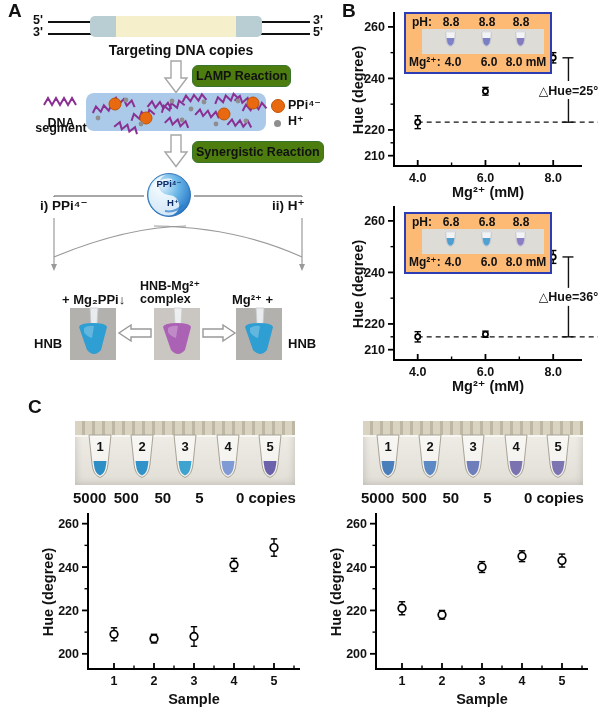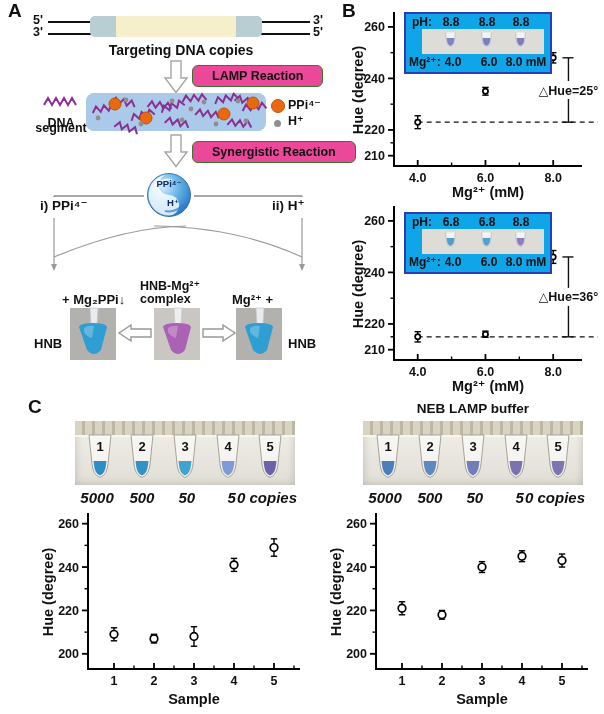--- a/index.html
+++ b/index.html
@@ -11,46 +11,46 @@
   #panel-c{left:0;top:395px;width:604px;height:319px;}
   .panel-label{position:absolute;font-weight:bold;font-size:19px;}
   .ctr{text-align:center;}
   svg{overflow:visible;}
   
   .sline{position:absolute;height:1.8px;background:#111;}
   .strand-lab{position:absolute;font-weight:bold;font-size:12.5px;}
   .dna-bar{position:absolute;left:90px;top:16px;width:172px;height:21px;border-radius:5px;
     background:linear-gradient(90deg,#b9ced2 0 26px,#f6efcb 26px 146px,#b9ced2 146px);}
   .caption{position:absolute;font-weight:bold;font-size:14px;}
-  .gbox{position:absolute;background:#ec4899;border:1.6px solid #3a752f;border-radius:6px;
-    padding:3px 19px;font-weight:bold;font-size:12.5px;white-space:nowrap;}
+  .gbox{position:absolute;background:#4d7c0f;border:1.6px solid #3a752f;border-radius:6px;
+    padding:3px 3px;font-weight:bold;font-size:12.5px;white-space:nowrap;}
   .leg-dot{position:absolute;border-radius:50%;}
   .leg-txt{position:absolute;font-weight:bold;font-size:12.5px;}
   .branch-lab{position:absolute;font-weight:bold;font-size:13.5px;background:#fff;padding:0 2px;}
   .tube-lab{position:absolute;font-weight:bold;font-size:13px;}
   .hnb{position:absolute;font-weight:bold;font-size:13px;}
   
-  .inset{position:absolute;width:144px;height:58px;background:#0ea5e9;border:2.2px solid #2b3cb5;}
+  .inset{position:absolute;width:144px;height:58px;background:#fdba74;border:2.2px solid #2b3cb5;}
   .inset span{position:absolute;font-weight:bold;font-size:12px;white-space:nowrap;}
   .inset .strip{position:absolute;left:16px;top:15px;width:122px;height:25px;background:#dedcd7;}
   .inset .strip svg{position:absolute;top:1px;}
   
   .tick{font:bold 12.5px "Liberation Sans","DejaVu Sans",sans-serif;fill:#111;}
   .axlab{font:bold 14.5px "Liberation Sans","DejaVu Sans",sans-serif;fill:#111;}
   .ann{font:bold 12.5px "Liberation Sans","DejaVu Sans",sans-serif;fill:#111;}
   .tubenum{font:bold 13px "Liberation Sans","DejaVu Sans",sans-serif;fill:#111;}
   
   .c-title{position:absolute;font-weight:bold;font-size:13.5px;text-align:center;}
   .photo{position:absolute;width:220px;height:64px;background:linear-gradient(#f2f0ea,#e1ded6);
     box-shadow:inset 0 0 8px rgba(0,0,0,.18);}
   .strip-bar{position:absolute;top:0;left:0;right:0;height:14px;
     background:repeating-linear-gradient(90deg,#d9d3c2 0 7px,#beb7a3 7px 10px);border-bottom:2px solid #f7f6f2;}
   .tubes{position:absolute;top:13px;left:0;right:0;display:flex;justify-content:space-evenly;}
   .copies{position:absolute;display:flex;font-weight:bold;font-size:15px;width:224px;}
-  .copies span{flex:1;text-align:right;font-style:italic;}
+  .copies span{flex:1;text-align:left;}
   .copies span:last-child{flex:1.5;}
 </style>
 </head>
 <body>
 
 <div id="root">
 
   <section id="panel-a">
     <div class="panel-label" style="left:8px;top:0">A</div>
 
@@ -335,21 +335,20 @@
       <span style="left:3px;top:41px">Mg²⁺:</span>
       <span style="left:34px;top:41px;width:26px;text-align:center">4.0</span>
       <span style="left:70px;top:41px;width:26px;text-align:center">6.0</span>
       <span style="left:96px;top:41px;width:48px;text-align:center">8.0 mM</span>
     </div>
   </section>
 
   <section id="panel-c">
     <div class="panel-label" style="left:28px;top:1px">C</div>
 
-    <div class="c-title" style="left:348px;top:6px;width:250px">NEB LAMP buffer</div>
 
     <div class="photo" style="left:75px;top:26px">
       <div class="strip-bar"></div>
       <div class="tubes">
         <svg width="36" height="48">
           <path d="M7,1 L29,1 L26,30 Q25,41 18,43.5 Q11,41 10,30 Z" fill="rgba(255,255,255,0.55)" stroke="#a9a397" stroke-width="1"></path>
           <path d="M11.5,27 L24.5,27 L24,31 Q23.2,39.5 18,41.5 Q12.8,39.5 12,31 Z" fill="#2d8ec5"></path>
           <text x="18" y="17" text-anchor="middle" class="tubenum">1</text>
         </svg>
         <svg width="36" height="48">

